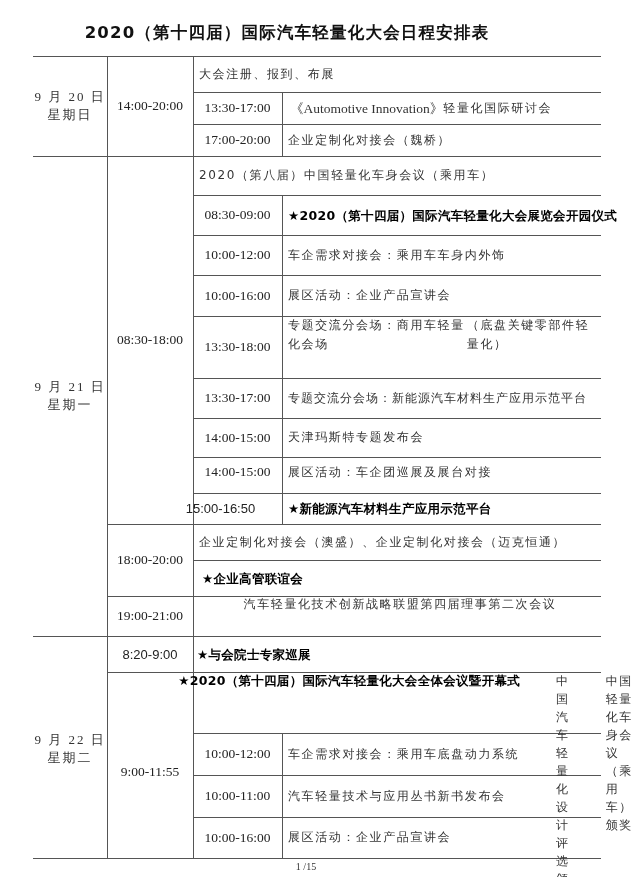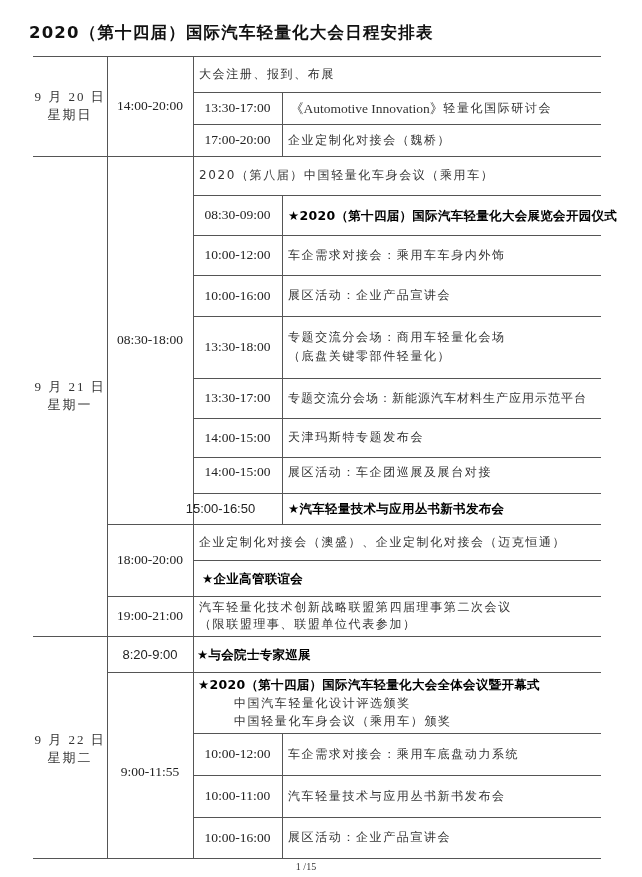--- a/index.html
+++ b/index.html
@@ -1,32 +1,32 @@
 <!DOCTYPE html>
 <html><head>
 <meta charset="utf-8">
 <style>
   html, body { margin:0; padding:0; background:#ffffff; }
   body { width:642px; height:877px; position:relative; overflow:hidden;
          font-family:"Liberation Serif","DejaVu Serif",serif; color:#1a1a1a; }
-  .title { position:absolute; left:0; top:22px; width:574px; text-align:left;
-           font-family:"DejaVu Sans",sans-serif; font-weight:bold; font-size:16.5px; letter-spacing:1.2px; color:#111;margin-left:29px; }
+  .title { position:absolute; left:0; top:22px; width:574px; text-align:center;
+           font-family:"DejaVu Sans",sans-serif; font-weight:bold; font-size:16.5px; letter-spacing:1.2px; color:#111; }
   .hl { position:absolute; height:1px; background:#555; }
   .vl { position:absolute; width:1px; background:#555; }
   .cell { position:absolute; display:flex; align-items:center; box-sizing:border-box; }
   .c { justify-content:center; text-align:center; }
   .l { justify-content:flex-start; padding-left:6px; }
   .date { flex-direction:column; font-size:13px; line-height:18px; color:#333; }
   .date span { display:block; letter-spacing:2px; }
   .time { font-size:13.5px; color:#222; }
   .sans { font-family:"Liberation Sans","DejaVu Sans",sans-serif; font-size:13px; }
   .ev { font-family:"DejaVu Sans",sans-serif; font-size:12px; letter-spacing:1.6px; color:#333; line-height:19px; }
   .ev .en { font-family:"Liberation Serif",serif; font-size:13.5px; letter-spacing:0; }
   .bold { font-weight:bold; color:#000; letter-spacing:0.3px; font-size:12.5px; }
-  .multi { flex-direction:column; align-items:flex-start; justify-content:center; }
+  .multi { flex-direction:row; align-items:flex-start; justify-content:center; }
   .indent { padding-left:84px; }
   .pg { position:absolute; top:861px; left:0; width:612px; text-align:center; font-size:10px; color:#333; }
 </style>
 </head>
 <body>
 
 <div class="title">2020（第十四届）国际汽车轻量化大会日程安排表</div>
 
 <div>
 
@@ -97,30 +97,29 @@
   <div class="cell c time" style="left:193px;top:378px;width:89px;height:40px">13:30-17:00</div>
   <div class="cell l ev" style="left:282px;top:378px;width:319px;height:40px;letter-spacing:1px">专题交流分会场：新能源汽车材料生产应用示范平台</div>
 
   <div class="cell c time" style="left:193px;top:418px;width:89px;height:39px">14:00-15:00</div>
   <div class="cell l ev" style="left:282px;top:418px;width:319px;height:39px">天津玛斯特专题发布会</div>
 
   <div class="cell c time" style="left:193px;top:457px;width:89px;height:30px">14:00-15:00</div>
   <div class="cell l ev" style="left:282px;top:457px;width:319px;height:30px">展区活动：车企团巡展及展台对接</div>
 
   <div class="cell c time sans" style="left:176px;top:493px;width:89px;height:31px">15:00-16:50</div>
-  <div class="cell l ev bold" style="left:282px;top:493px;width:319px;height:31px">★汽车轻量技术与应用丛书新书发布会</div>
+  <div class="cell l ev bold" style="left:282px;top:493px;width:319px;height:31px">★新能源汽车材料生产应用示范平台</div>
 
   <div class="cell c time" style="left:107px;top:524px;width:86px;height:72px">18:00-20:00</div>
   <div class="cell l ev" style="left:193px;top:524px;width:408px;height:36px">企业定制化对接会（澳盛）、企业定制化对接会（迈克恒通）</div>
   <div class="cell l ev bold" style="left:193px;top:560px;width:408px;height:36px;padding-left:9px">★企业高管联谊会</div>
 
   <div class="cell c time" style="left:107px;top:596px;width:86px;height:40px">19:00-21:00</div>
   <div class="cell l ev multi" style="left:193px;top:596px;width:408px;height:40px;line-height:17px">
     <span>汽车轻量化技术创新战略联盟第四届理事第二次会议</span>
-    <span>（限联盟理事、联盟单位代表参加）</span>
   </div>
 
   <div class="cell c date" style="left:33px;top:636px;width:74px;height:222px;padding-top:4px">
     <span>9 月 22 日</span>
     <span>星期二</span>
   </div>
   <div class="cell c time sans" style="left:107px;top:636px;width:86px;height:36px">8:20-9:00</div>
   <div class="cell l ev bold" style="left:193px;top:636px;width:408px;height:36px;padding-left:4px">★与会院士专家巡展</div>
 
   <div class="cell c time" style="left:107px;top:672px;width:86px;height:186px;padding-top:14px">9:00-11:55</div>

